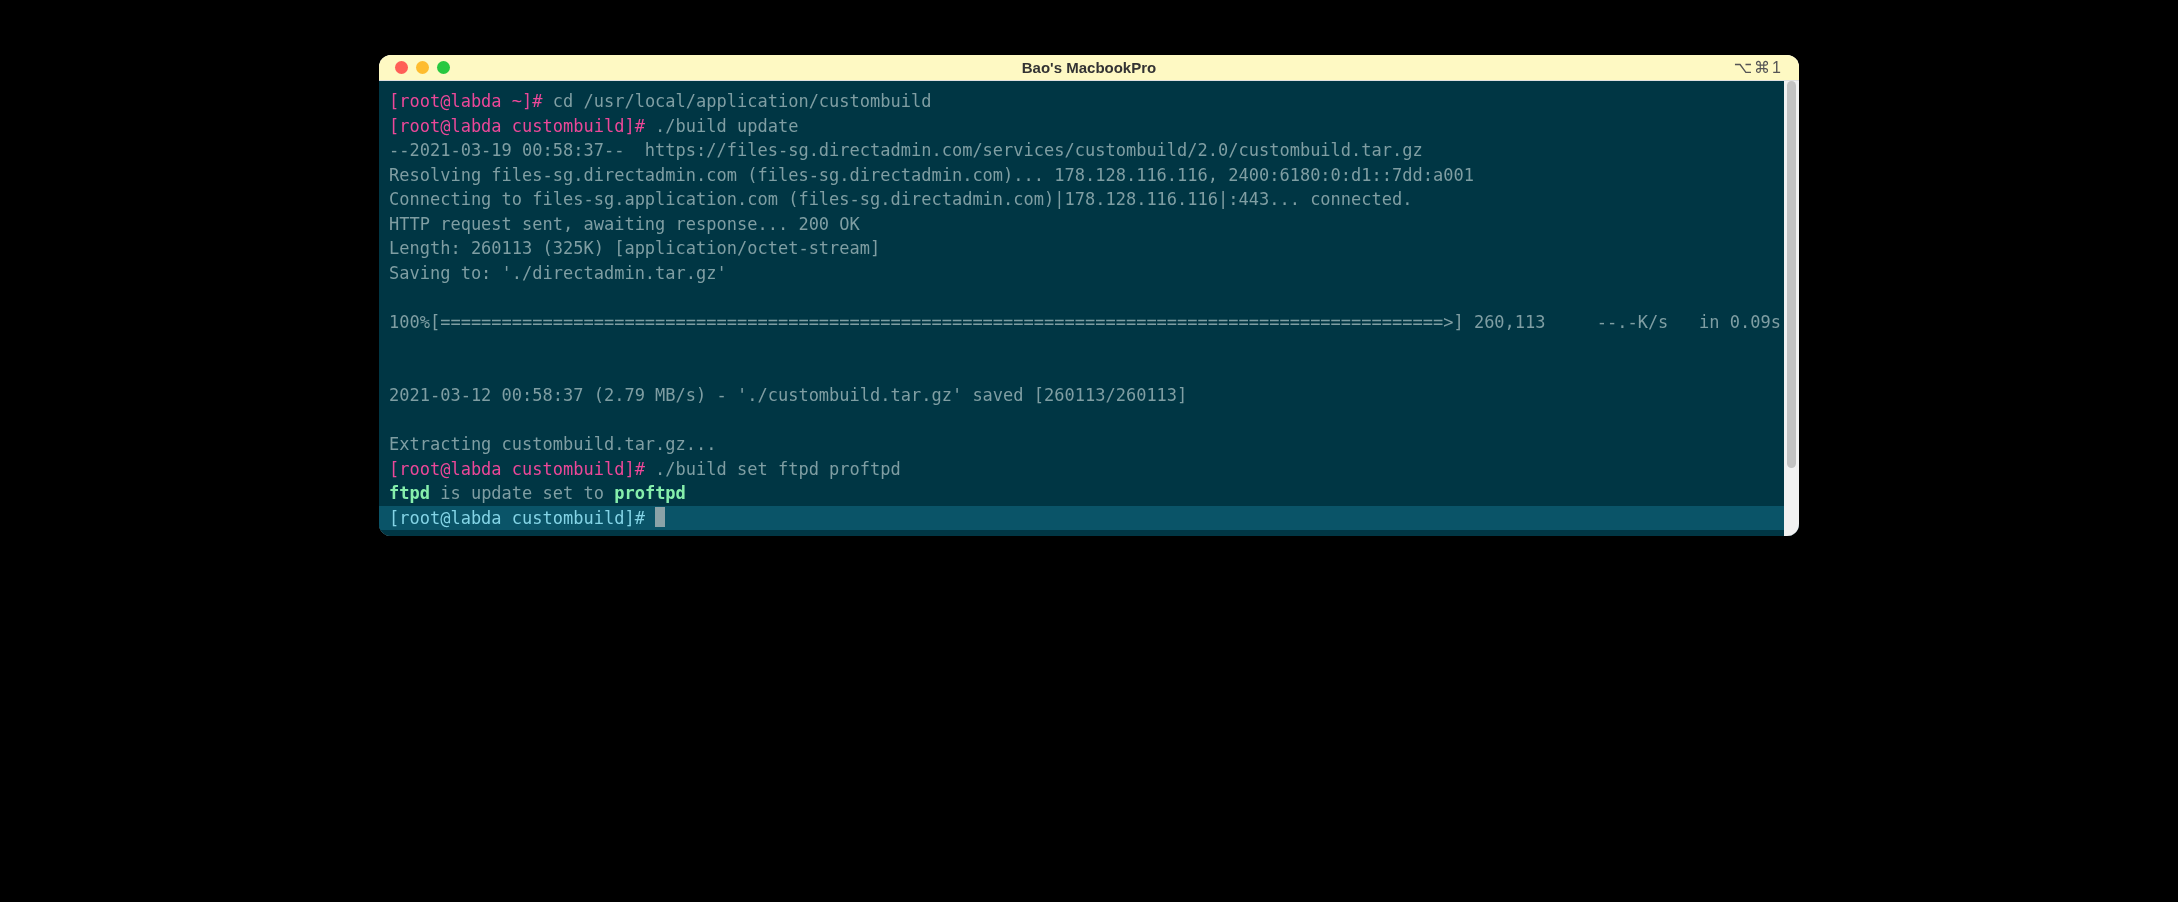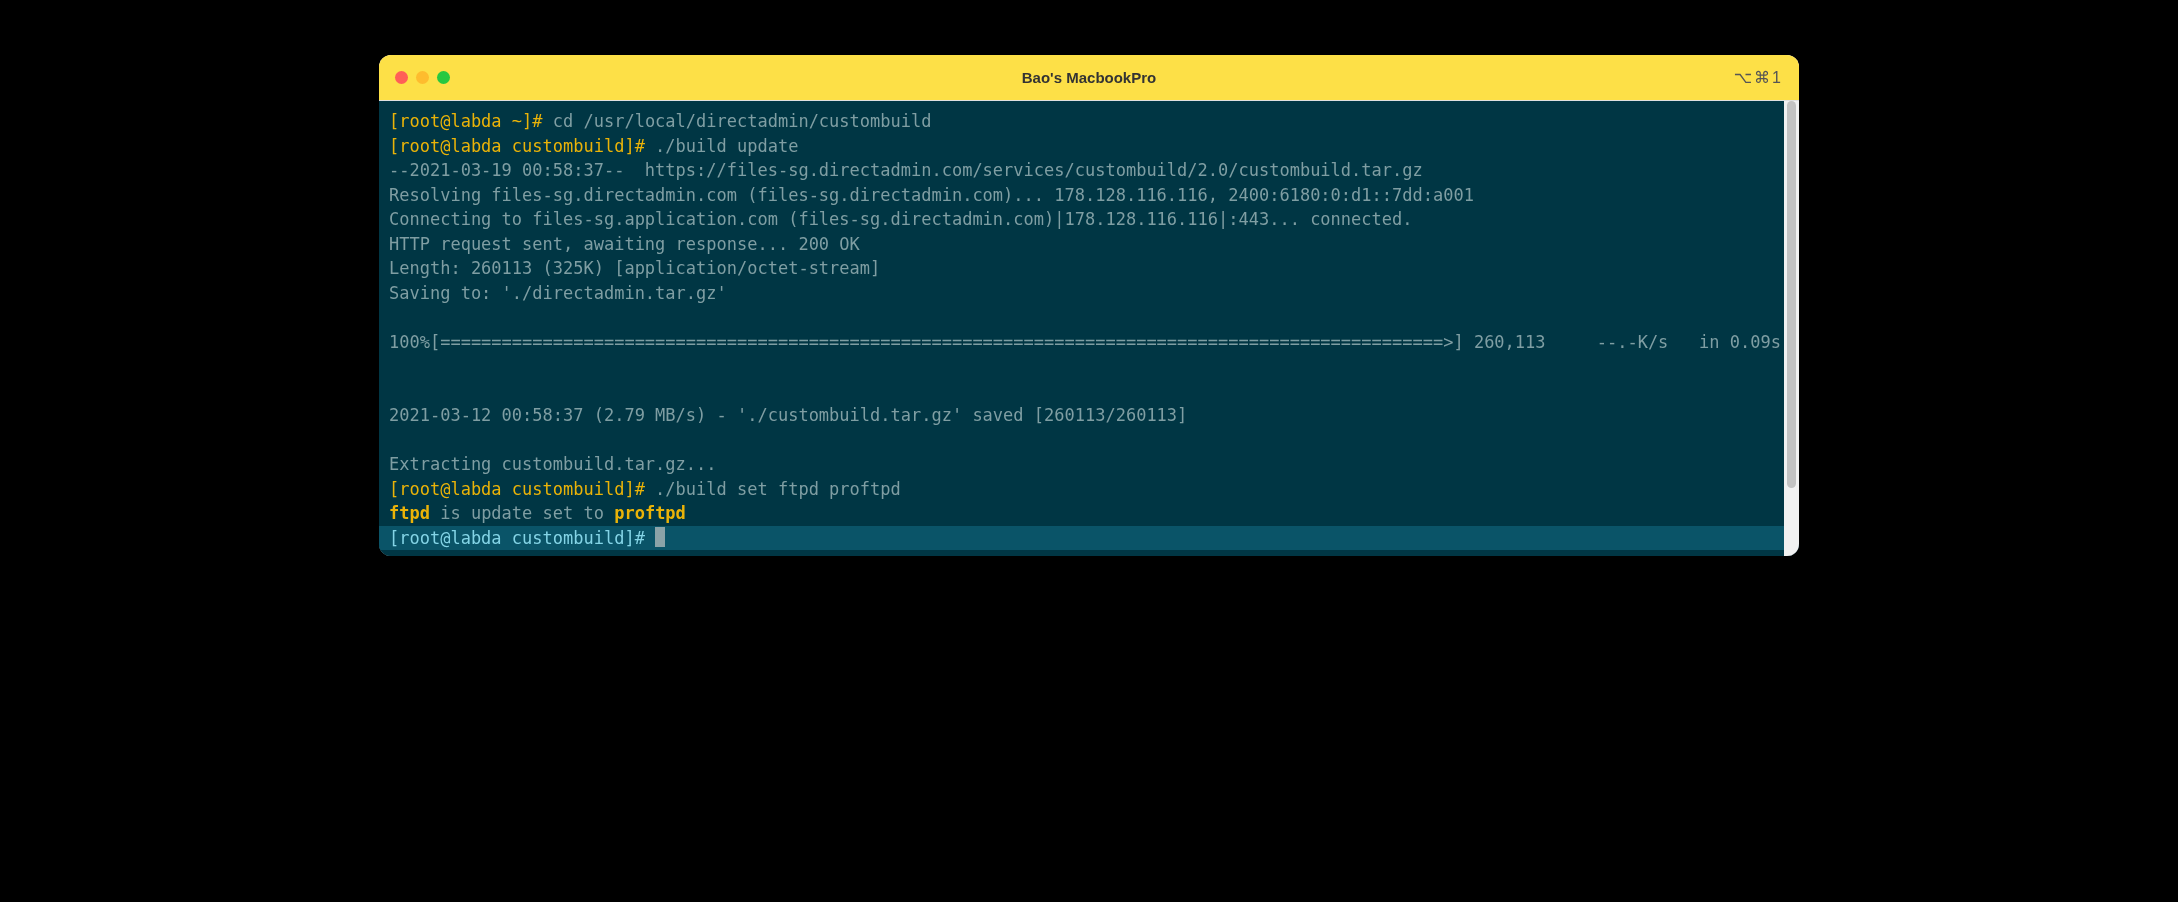--- a/index.html
+++ b/index.html
@@ -18,22 +18,22 @@
       font-family: -apple-system, BlinkMacSystemFont, "Segoe UI", sans-serif;
     }
     .window {
       width: 1420px;
       background: #ffffff;
       border-radius: 12px;
       overflow: hidden;
       box-shadow: 0 20px 60px rgba(0,0,0,0.5);
     }
     .titlebar {
-      height: 46px;
-      background: #fde047;
+      height: 26px;
+      background: #fef9c3;
       display: flex;
       align-items: center;
       position: relative;
       border-bottom: 1px solid #e0e0e0;
     }
     .traffic-lights {
       display: flex;
       gap: 8px;
       padding-left: 16px;
     }
@@ -85,22 +85,22 @@
     }
     .scroll-thumb {
       position: absolute;
       top: 0;
       left: 3px;
       width: 9px;
       height: 85%;
       background: #c2c2c2;
       border-radius: 5px;
     }
-    .prompt { color: #eab308; }
-    .bold-text { color: #eab308; font-weight: 600; }
+    .prompt { color: #ec4899; }
+    .bold-text { color: #86efac; font-weight: 600; }
     .active-line {
       background: #0a5468;
       display: block;
       margin-left: -10px;
       margin-right: -10px;
       padding-left: 10px;
       padding-right: 10px;
     }
     .active-prompt { color: #84d4e6; }
     .cursor {
@@ -121,21 +121,21 @@
     <div class="traffic-lights">
       <div class="traffic-light tl-close"></div>
       <div class="traffic-light tl-min"></div>
       <div class="traffic-light tl-max"></div>
     </div>
     <div class="window-title">Bao's MacbookPro</div>
     <div class="titlebar-shortcut">⌥⌘1</div>
   </div>
 
   <div class="terminal-wrapper">
-    <div class="terminal"><span class="prompt">[root@labda ~]#</span><span> cd /usr/local/directadmin/custombuild</span>
+    <div class="terminal"><span class="prompt">[root@labda ~]#</span><span> cd /usr/local/application/custombuild</span>
 <span class="prompt">[root@labda custombuild]#</span><span> ./build update</span>
 <span>--2021-03-19 00:58:37--  https://files-sg.directadmin.com/services/custombuild/2.0/custombuild.tar.gz</span>
 <span>Resolving files-sg.directadmin.com (files-sg.directadmin.com)... 178.128.116.116, 2400:6180:0:d1::7dd:a001</span>
 <span>Connecting to files-sg.application.com (files-sg.directadmin.com)|178.128.116.116|:443... connected.</span>
 <span>HTTP request sent, awaiting response... 200 OK</span>
 <span>Length: 260113 (325K) [application/octet-stream]</span>
 <span>Saving to: './directadmin.tar.gz'</span>
 <span></span>
 <span>100%[==================================================================================================&gt;] 260,113     --.-K/s   in 0.09s</span>
 <span></span>

